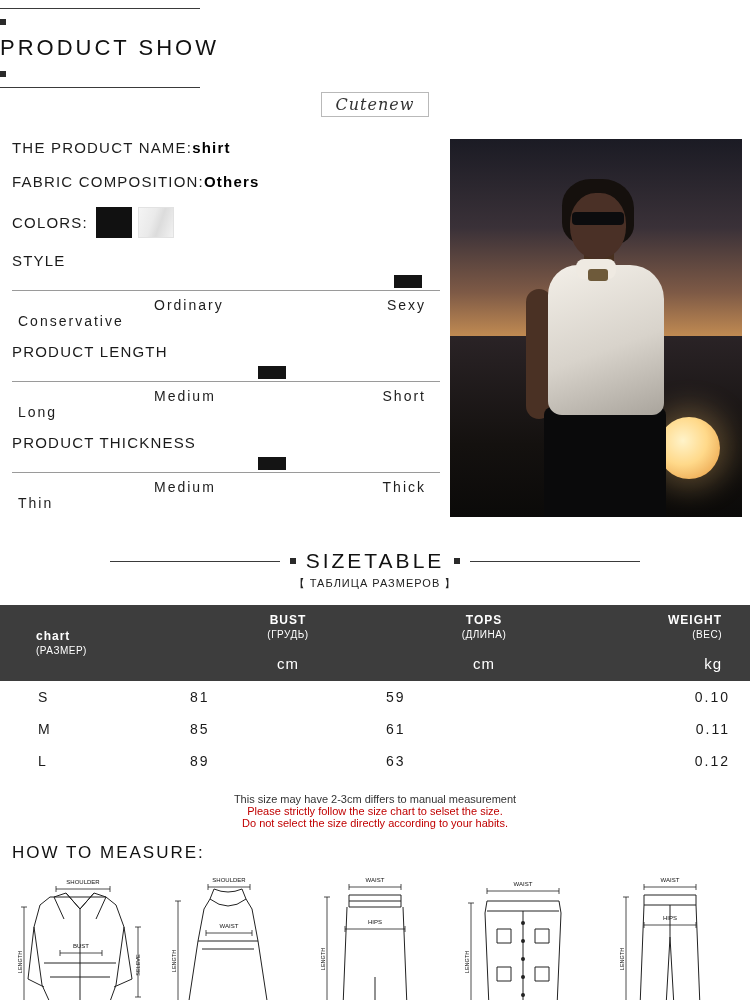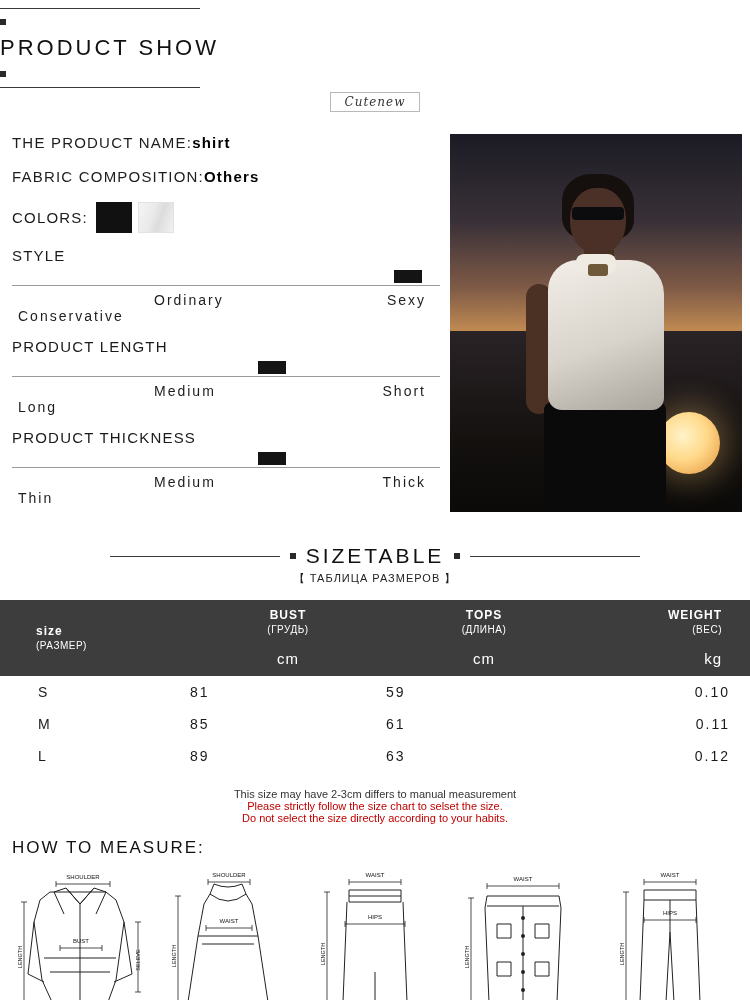--- a/index.html
+++ b/index.html
@@ -45,21 +45,21 @@
     white-space:nowrap;
     font-weight:400;
   }
   .brand-box {
     display:inline-block;
     margin-top:4px;
     border:1px solid #b9b9b9;
     padding:2px 14px;
     font-family:"DejaVu Serif", serif;
     font-style:italic;
-    font-size:12px;
+    font-size:16px;
     color:#333;
     letter-spacing:1px;
   }
 
   
   .info-wrap {
     display:flex;
     margin-top:22px;
     padding:0 8px 0 12px;
     gap:10px;
@@ -397,21 +397,21 @@
     <span class="hdr-dot"></span>
     <span class="st-line"></span>
   </div>
   <div class="st-sub">【 ТАБЛИЦА РАЗМЕРОВ 】</div>
 </div>
 
 <table class="sizes">
   <thead>
     <tr>
       <th>
-        <span>size</span>
+        <span>chart</span>
         <span class="sub">(РАЗМЕР)</span>
       </th>
       <th>
         <span>BUST</span>
         <span class="sub">(ГРУДЬ)</span>
         <span class="unit">cm</span>
       </th>
       <th>
         <span>TOPS</span>
         <span class="sub">(ДЛИНА)</span>

